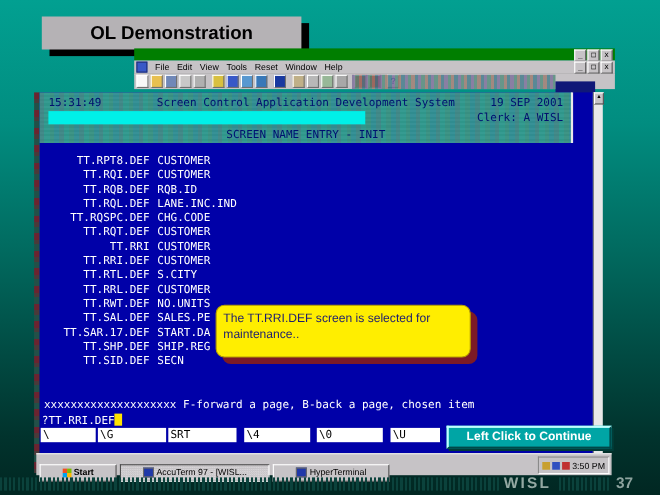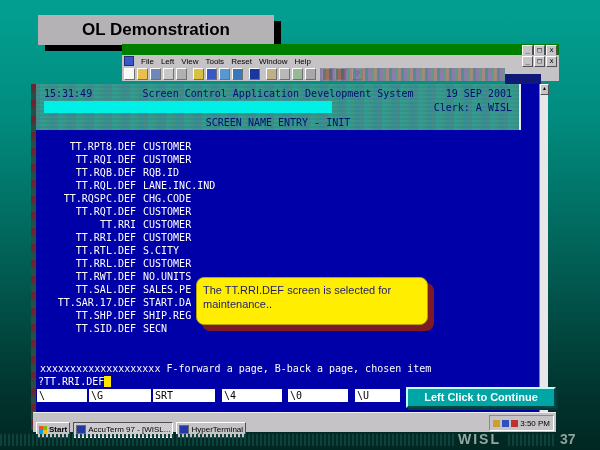--- a/index.html
+++ b/index.html
@@ -71,21 +71,21 @@
   
   #continue-btn{left:406px;top:387px;width:146px;height:17px;background:#00a5a5;color:#fff;
     font-weight:bold;font-size:11px;text-align:center;line-height:17px;
     border:2px solid;border-color:#bfffff #004848 #004848 #bfffff;box-sizing:content-box;
     box-shadow:2px 2px 0 #003d38;}
 
   
   #taskbar{left:33px;top:412px;width:523px;height:19px;background:#c6c3c6;border-top:1px solid #efefef;
     display:flex;align-items:center;font-size:8px;color:#000;}
   .tk-btn{height:14px;border:1px solid;border-color:#fff #505050 #505050 #fff;background:#c6c3c6;
-    display:flex;align-items:center;margin-left:3px;padding:0 2px;white-space:nowrap;overflow:hidden;margin-top:14px;}
+    display:flex;align-items:center;margin-left:3px;padding:0 20px;white-space:nowrap;overflow:hidden;margin-top:14px;}
   .tk-btn.active{border-color:#505050 #fff #fff #505050;
     background:repeating-conic-gradient(#d8d5d8 0 25%,#c6c3c6 0 50%) 0 0/2px 2px;}
   .flag{width:8px;height:8px;margin-right:2px;display:grid;grid-template-columns:4px 4px;grid-template-rows:4px 4px;}
   .flag i{display:block;}
   .mon-ico{width:8px;height:7px;background:#2038a8;border:1px solid #6a6a6a;margin-right:2px;}
   #tray{position:absolute;right:2px;top:2px;height:14px;border:1px solid;border-color:#8a8a8a #fff #fff #8a8a8a;
     display:flex;align-items:center;padding:0 3px;}
   .tray-ico{width:7px;height:7px;margin-right:2px;}
   #clock{font-size:8px;}
 
@@ -106,21 +106,21 @@
 
   <div id="titlebar" class="abs">
     <div class="winbtns">
       <div class="wbtn">_</div>
       <div class="wbtn">□</div>
       <div class="wbtn">x</div>
     </div>
   </div>
   <div id="menubar" class="abs">
     <div class="app-ico"></div>
-    <span id="menu-items"><span class="mi">File</span><span class="mi">Left</span><span class="mi">View</span><span class="mi">Tools</span><span class="mi">Reset</span><span class="mi">Window</span><span class="mi">Help</span></span>
+    <span id="menu-items"><span class="mi">File</span><span class="mi">Edit</span><span class="mi">View</span><span class="mi">Tools</span><span class="mi">Reset</span><span class="mi">Window</span><span class="mi">Help</span></span>
     <div class="winbtns" style="top:1px;">
       <div class="wbtn">_</div>
       <div class="wbtn">□</div>
       <div class="wbtn">x</div>
     </div>
   </div>
   <div id="toolbar" class="abs">
       <div class="tb-ico" style="background: rgb(248, 248, 248);"></div>
       <div class="tb-ico" style="background: rgb(232, 192, 80);"></div>
       <div class="tb-ico" style="background: rgb(112, 136, 184);"></div>

